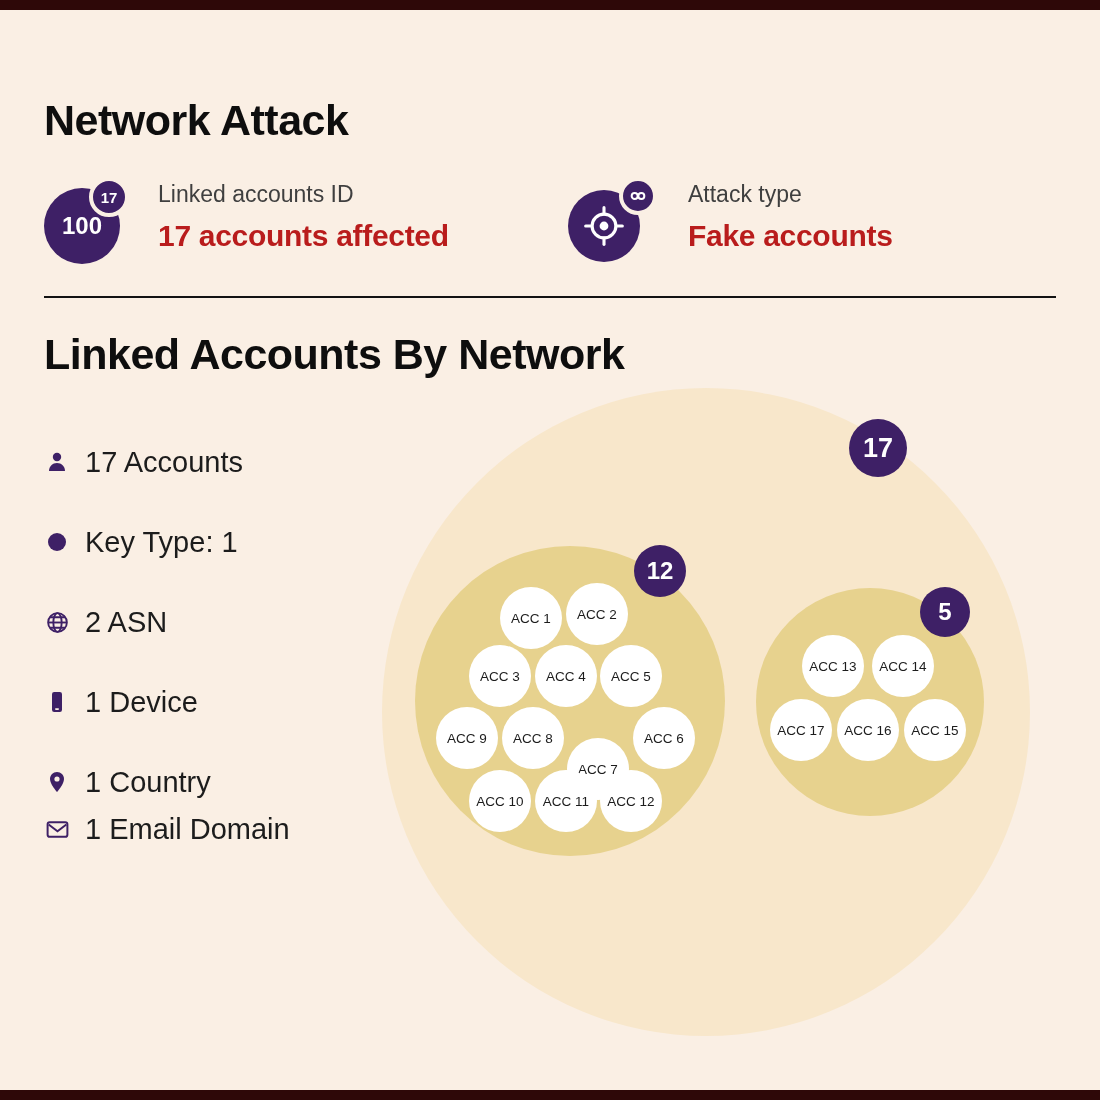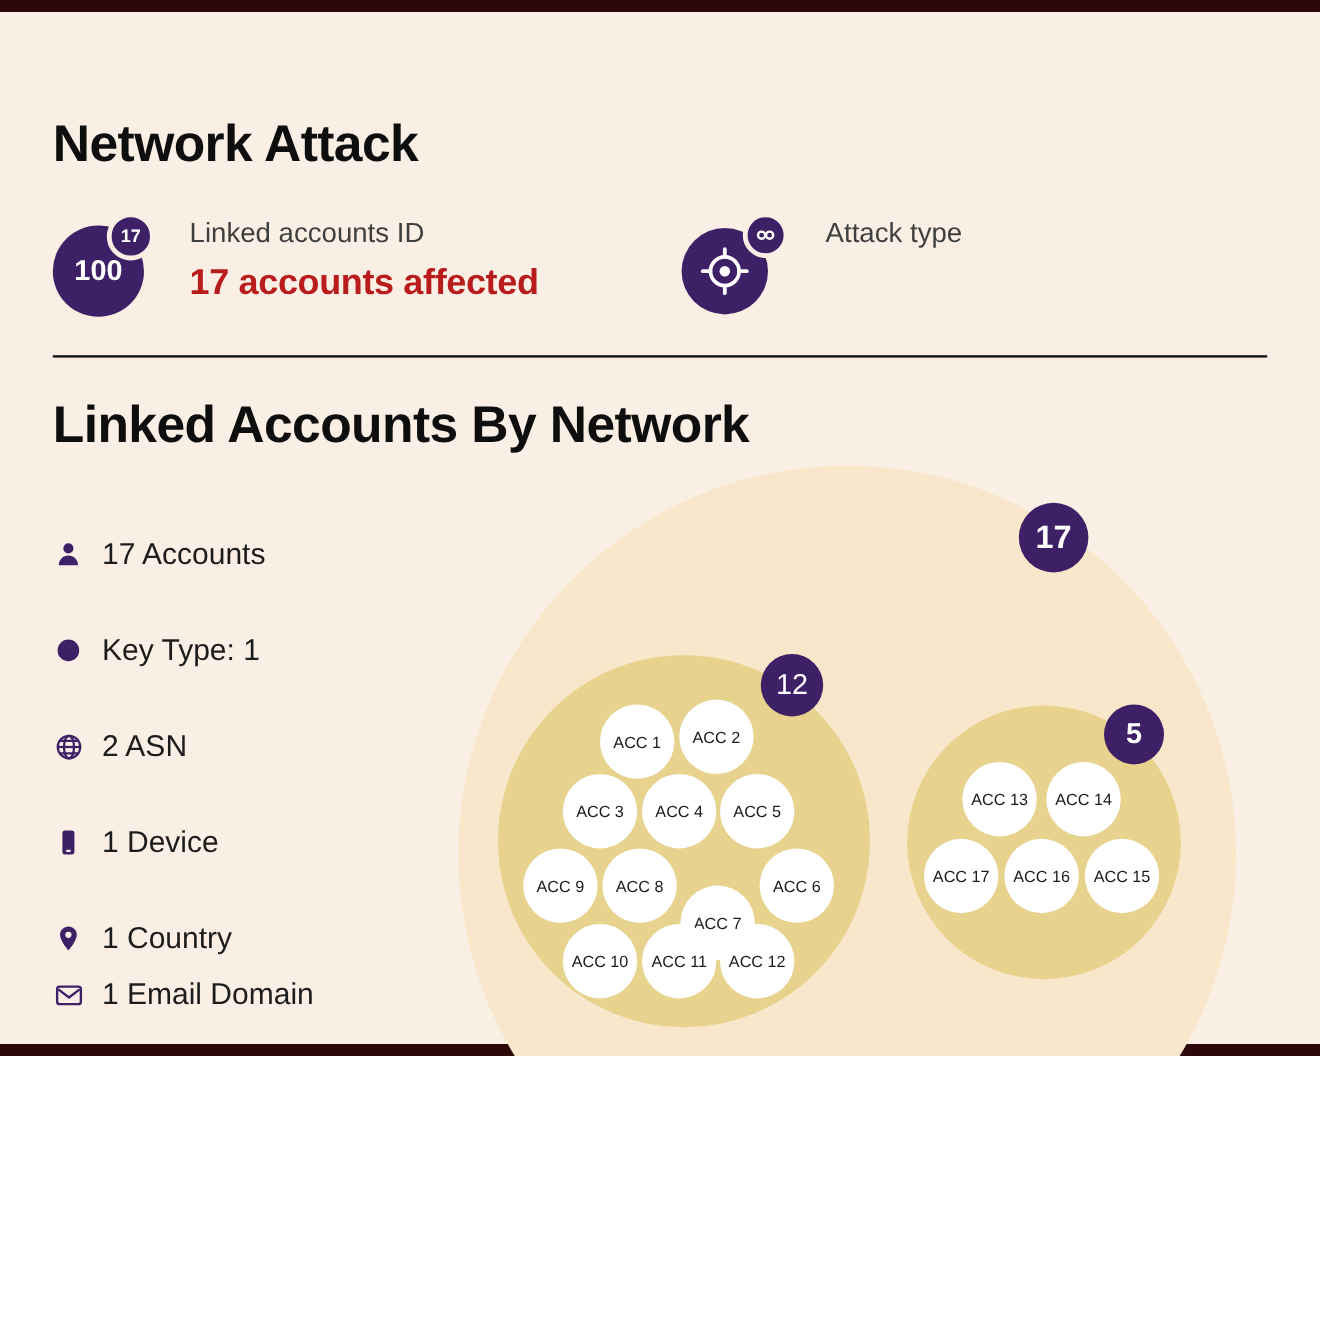--- a/index.html
+++ b/index.html
@@ -1,18 +1,18 @@
 <!DOCTYPE html>
 <html><head>
 <meta charset="utf-8">
 <style>
   html,body{margin:0;padding:0;}
   .page{
     position:relative;
-    width:1100px;height:880px;
+    width:1100px;height:1100px;
     background:#FAEFE4;
     font-family:"Liberation Sans", sans-serif;
     overflow:hidden;
   }
   .bar{position:absolute;left:0;width:1100px;height:10px;background:#2E0808;}
   .bar.top{top:0;}
   .bar.bottom{bottom:0;}
 
   .h1{position:absolute;left:44px;top:96px;margin:0;font-size:43px;font-weight:700;color:#0E0E0E;letter-spacing:-0.5px;}
   .h2{position:absolute;left:44px;top:330px;margin:0;font-size:43px;font-weight:700;color:#0E0E0E;letter-spacing:-0.5px;}
@@ -27,31 +27,31 @@
 
   .stat-label{position:absolute;font-size:23px;color:#3F3F3F;}
   .stat-value{position:absolute;font-size:30px;font-weight:700;color:#b91c1c;letter-spacing:-0.3px;}
   .lbl1{left:158px;top:181px;}
   .val1{left:158px;top:219px;}
   .lbl2{left:688px;top:181px;}
   .val2{left:688px;top:219px;}
 
   .divider{position:absolute;left:44px;top:296px;width:1012px;height:2px;background:#121212;}
 
-  .legend-item{position:absolute;left:44px;display:flex;align-items:center;gap:15px;font-size:25px;color:#1C1C1C;height:32px;}
+  .legend-item{position:absolute;left:44px;display:flex;align-items:center;gap:15px;font-size:29px;color:#1C1C1C;height:32px;}
   .legend-icon{width:26px;height:26px;display:flex;align-items:center;justify-content:center;flex:0 0 auto;}
   .dot{width:18px;height:18px;border-radius:50%;background:#3E2066;}
 
   .net-circle{position:absolute;left:382px;top:388px;width:648px;height:648px;border-radius:50%;background:#F8E7CB;}
   .cluster{position:absolute;border-radius:50%;background:#E7D28E;}
   .cluster-1{left:415px;top:546px;width:310px;height:310px;}
   .cluster-2{left:756px;top:588px;width:228px;height:228px;}
 
   .badge-17{position:absolute;left:849px;top:419px;width:58px;height:58px;font-size:27px;font-weight:700;}
-  .badge-12{position:absolute;left:634px;top:545px;width:52px;height:52px;font-size:24px;font-weight:400;}
+  .badge-12{position:absolute;left:634px;top:545px;width:52px;height:52px;font-size:24px;font-weight:700;}
   .badge-5{position:absolute;left:920px;top:587px;width:50px;height:50px;font-size:24px;font-weight:700;}
 
   .node{position:absolute;width:62px;height:62px;border-radius:50%;background:#FFFFFF;display:flex;align-items:center;justify-content:center;font-size:13.5px;color:#1C1C1C;}
 </style>
 </head>
 <body>
 
 <div class="page">
   <div class="bar top"></div>
   <div class="bar bottom"></div>
@@ -81,20 +81,21 @@
   </div>
   <div class="circle purple stat2-badge">
     <span style="display:flex;">
       <svg viewBox="0 0 24 24" width="20" height="20" fill="none" stroke="#FFFFFF" stroke-width="2.4">
         <circle cx="8" cy="12" r="3.6"></circle>
         <circle cx="16" cy="12" r="3.6"></circle>
       </svg>
     </span>
   </div>
   <div class="stat-label lbl2">Attack type</div>
+  <div class="stat-value val2">Fake accounts</div>
 
   <div class="divider"></div>
 
   <h2 class="h2">Linked Accounts By Network</h2>
 
   <div class="legend-item" style="top:446px;">
     <span class="legend-icon">
       <svg viewBox="0 0 24 24" width="24" height="24" fill="#3E2066">
         <circle cx="12" cy="7" r="4.2"></circle>
         <path d="M4 21c0-4.5 3.6-8 8-8s8 3.5 8 8z"></path>

